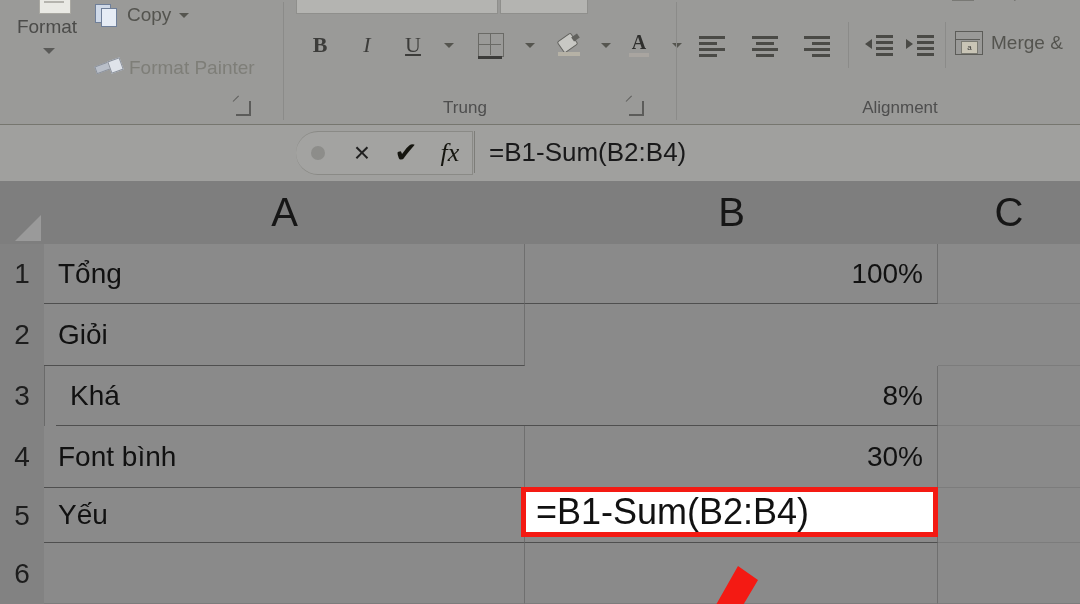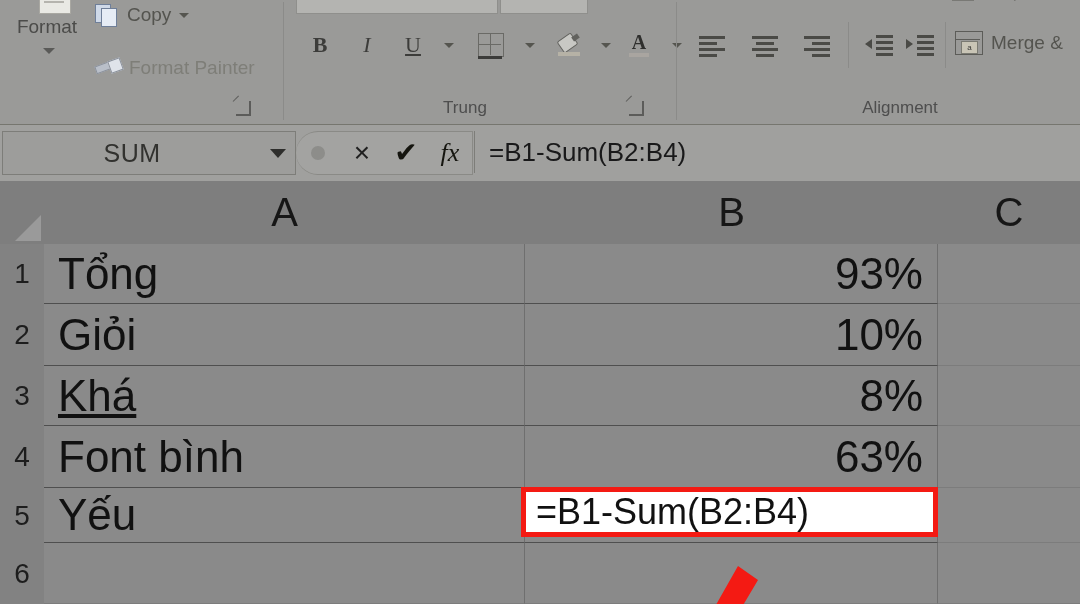--- a/index.html
+++ b/index.html
@@ -211,21 +211,21 @@
   .rowhead{
     position:absolute;left:0;width:44px;background:#828282;
     border-right:1px solid #6a6a6a;border-bottom:1px solid #737373;
     display:flex;align-items:center;justify-content:center;
     font-size:28px;color:#1d1d1d;
   }
   .cell{
     position:absolute;background:#8a8a8a;
     border-right:1px solid #6f6f6f;border-bottom:1px solid #4f4f4f;
     display:flex;align-items:center;
-    font-size:44px;color:#111;
+    font-size:28px;color:#111;
     box-sizing:border-box;
   }
   .cell.a{padding-left:14px;justify-content:flex-start;}
   .cell.b{padding-right:14px;justify-content:flex-end;}
   .cell.empty{border-bottom:1px solid #7c7c7c;}
   .cell.cblank{border-bottom:1px solid #7c7c7c;border-right:none;}
 
   
   .editcell{
     position:absolute;background:#ffffff;border:5px solid #f41a13;
@@ -371,26 +371,20 @@
       <div class="dialog-launcher" style="left:236px;top:9px;"></div>
 
       <div class="grp-label" style="left:350px;width:230px;">Trung</div>
       <div class="dialog-launcher" style="left:629px;top:9px;"></div>
 
       <div class="grp-label" style="left:760px;width:280px;">Alignment</div>
     </div>
   </div>
 
   <div class="fbar">
-    <div class="namebox">
-      <span class="val">SUM</span>
-      <span class="dd">
-          <b></b>
-        </span>
-    </div>
 
     <div class="fb-btns">
       <span class="slot">
           <span class="fb-dot"></span>
         </span>
       <span class="slot">
           <span class="fb-x">×</span>
         </span>
       <span class="slot">
           <span class="fb-ck">✔</span>
@@ -407,36 +401,35 @@
     <div class="corner">
         <span class="tri"></span>
       </div>
 
     <div class="colhead" style="left:44px;width:481px;">A</div>
     <div class="colhead" style="left:525px;width:413px;">B</div>
     <div class="colhead" style="left:938px;width:142px;border-right:none;">C</div>
 
     <div class="rowhead" style="top:63px;height:60px;">1</div>
     <div class="cell a" style="left:44px;top:63px;width:481px;height:60px;">Tổng</div>
-    <div class="cell b" style="left:525px;top:63px;width:413px;height:60px;">93%</div>
+    <div class="cell b" style="left:525px;top:63px;width:413px;height:60px;">100%</div>
     <div class="cell cblank" style="left:938px;top:63px;width:142px;height:60px;"></div>
 
     <div class="rowhead" style="top:123px;height:62px;">2</div>
     <div class="cell a" style="left:44px;top:123px;width:481px;height:62px;">Giỏi</div>
-    <div class="cell b" style="left:525px;top:123px;width:413px;height:62px;">10%</div>
     <div class="cell cblank" style="left:938px;top:123px;width:142px;height:62px;"></div>
 
     <div class="rowhead" style="top:185px;height:60px;">3</div>
-    <div class="cell a" style="left:44px;top:185px;width:481px;height:60px;text-decoration:underline;">Khá</div>
+    <div class="cell a" style="left:56px;top:185px;width:481px;height:60px;">Khá</div>
     <div class="cell b" style="left:525px;top:185px;width:413px;height:60px;">8%</div>
     <div class="cell cblank" style="left:938px;top:185px;width:142px;height:60px;"></div>
 
     <div class="rowhead" style="top:245px;height:62px;">4</div>
     <div class="cell a" style="left:44px;top:245px;width:481px;height:62px;">Font bình</div>
-    <div class="cell b" style="left:525px;top:245px;width:413px;height:62px;">63%</div>
+    <div class="cell b" style="left:525px;top:245px;width:413px;height:62px;">30%</div>
     <div class="cell cblank" style="left:938px;top:245px;width:142px;height:62px;"></div>
 
     <div class="rowhead" style="top:307px;height:55px;">5</div>
     <div class="cell a" style="left:44px;top:307px;width:481px;height:55px;">Yếu</div>
     <div class="cell b" style="left:525px;top:307px;width:413px;height:55px;"></div>
     <div class="cell cblank" style="left:938px;top:307px;width:142px;height:55px;"></div>
 
     <div class="rowhead" style="top:362px;height:61px;border-bottom:none;">6</div>
     <div class="cell a empty" style="left:44px;top:362px;width:481px;height:61px;"></div>
     <div class="cell b empty" style="left:525px;top:362px;width:413px;height:61px;"></div>

